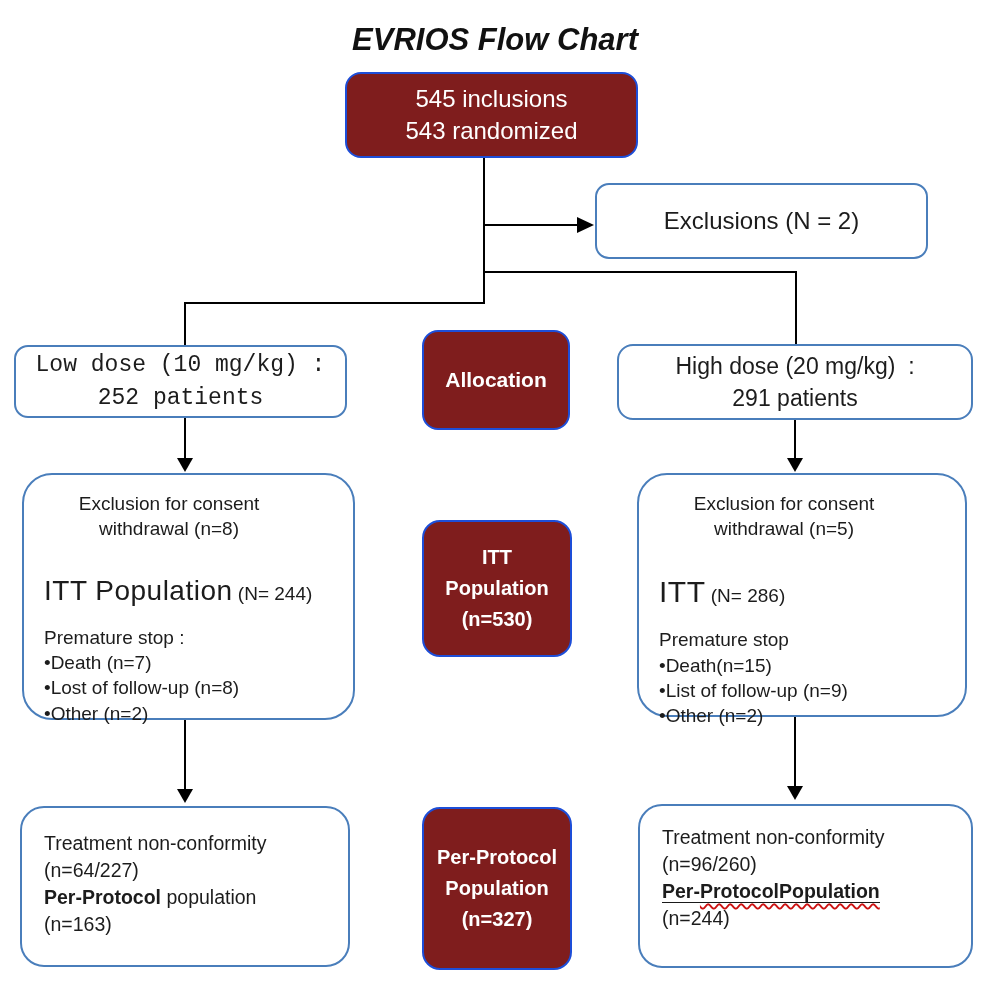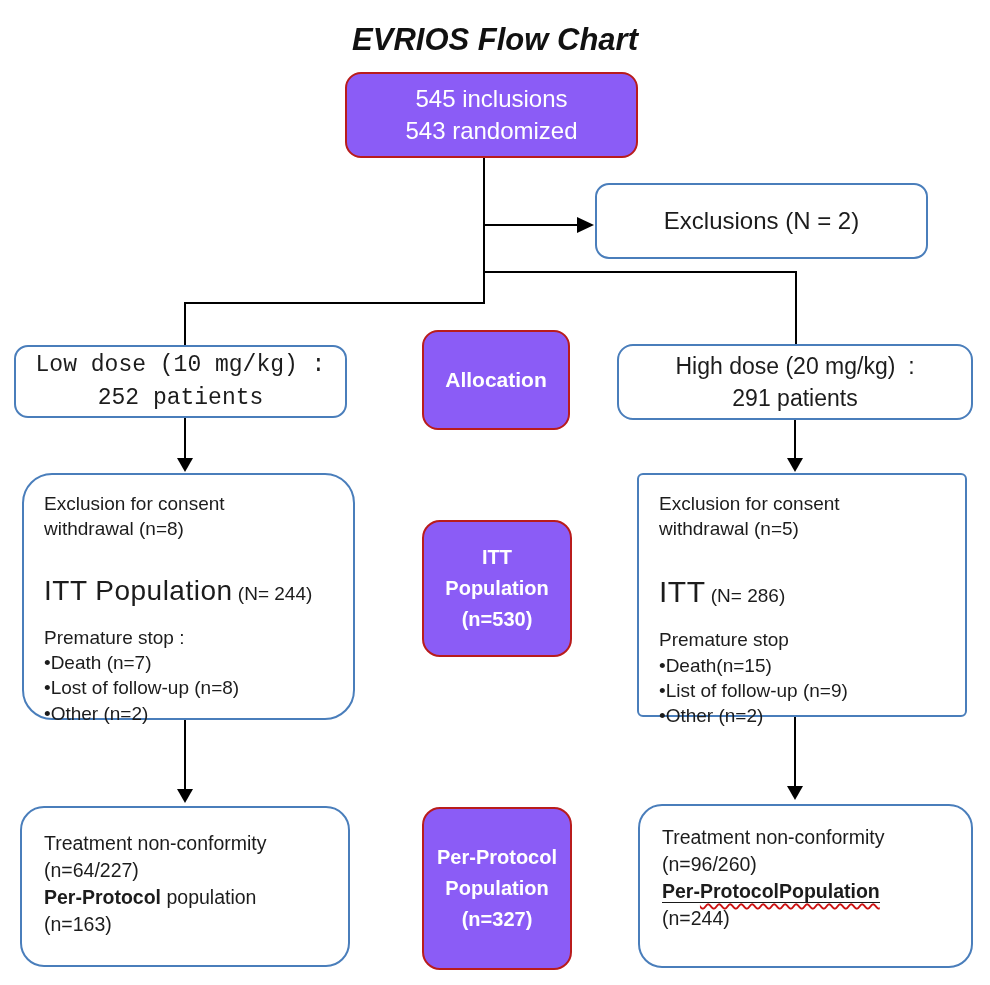--- a/index.html
+++ b/index.html
@@ -24,33 +24,33 @@
   .node {
     position: absolute;
     box-sizing: border-box;
     display: flex;
     flex-direction: column;
     justify-content: center;
     align-items: center;
     text-align: center;
   }
   .blue {
-    background: #8b5cf6;
-    border: 2px solid #b91c1c;
+    background: #7f1d1d;
+    border: 2px solid #1d4ed8;
     color: #ffffff;
   }
   .outline {
     background: #ffffff;
     border: 2px solid #4a7ebb;
     color: #1c1c1c;
   }
   .left-align {
     justify-content: flex-start;
     align-items: flex-start;
-    text-align: left;
+    text-align: center;
   }
   .box-line { white-space: pre-wrap; }
   .fs24 { font-size: 24px; line-height: 1.35; }
   .fs23 { font-size: 23px; line-height: 1.4; }
   .fs21b { font-size: 21px; font-weight: bold; line-height: 1.5; text-align: right; }
   .fs20b { font-size: 20px; font-weight: bold; line-height: 1.55; }
   .body19 { font-size: 19px; line-height: 1.33; }
   .big-itt { font-size: 28px; letter-spacing: 0.5px; }
   .big-itt-r { font-size: 30px; letter-spacing: 0.5px; }
   .small-n { font-size: 19px; }
@@ -144,21 +144,21 @@
     <div class="box-line">•Lost of follow-up (n=8)</div>
     <div class="box-line">•Other (n=2)</div>
   </div>
 
   <div class="node blue fs20b" style="left:422px; top:520px; width:150px; height:137px; border-radius:18px;">
     <div class="box-line">ITT</div>
     <div class="box-line">Population</div>
     <div class="box-line">(n=530)</div>
   </div>
 
-  <div class="node outline left-align body19" style="left:637px; top:473px; width:330px; height:244px; border-radius:6px; padding:16px 20px;">
+  <div class="node outline left-align body19" style="left:637px; top:473px; width:330px; height:244px; border-radius:30px; padding:16px 20px;">
     <div class="box-line mb-gap" style="max-width:250px;">Exclusion for consent withdrawal (n=5)</div>
     <div>
       <span class="box-line big-itt-r">ITT</span><span class="box-line small-n"> (N= 286)</span>
     </div>
     <div class="box-line mt-sm">Premature stop</div>
     <div class="box-line">•Death(n=15)</div>
     <div class="box-line">•List of follow-up (n=9)</div>
     <div class="box-line">•Other (n=2)</div>
   </div>
 

